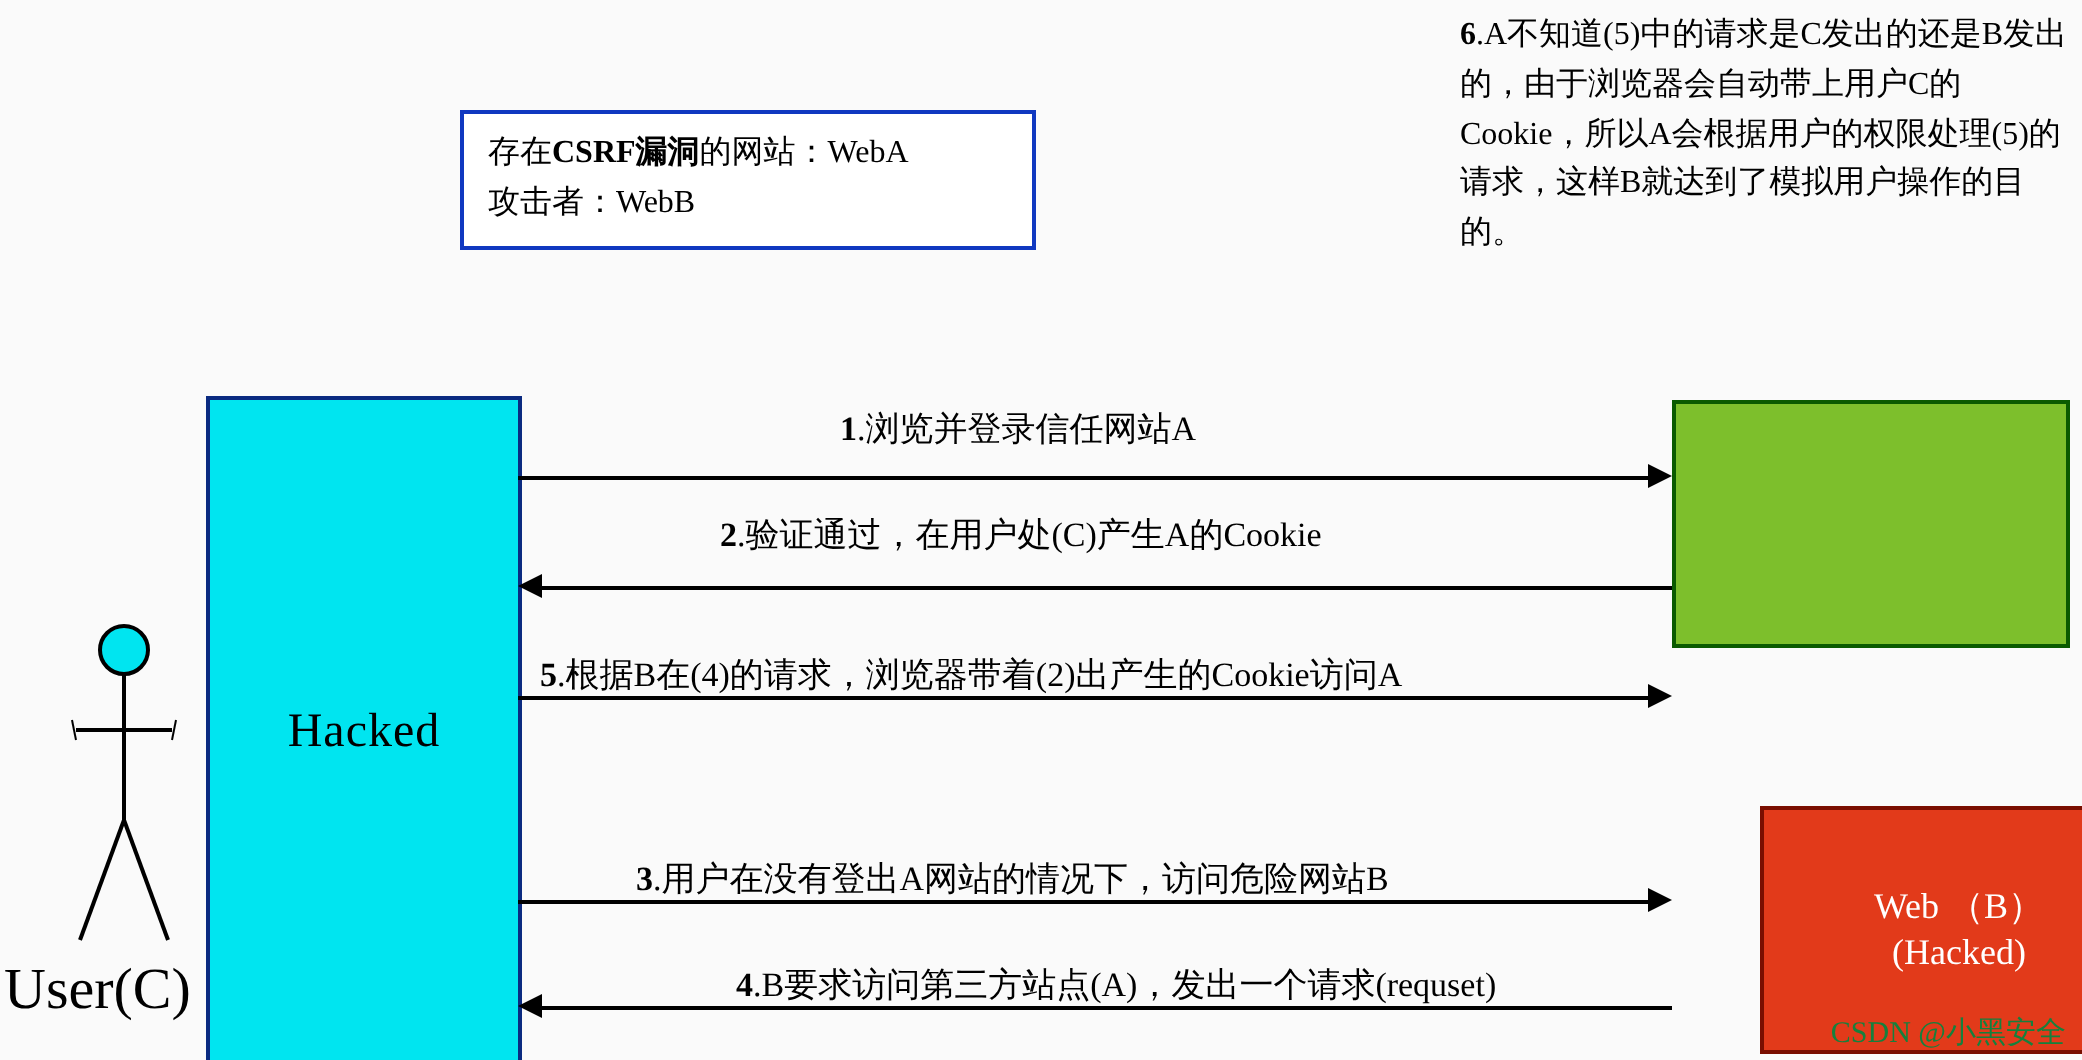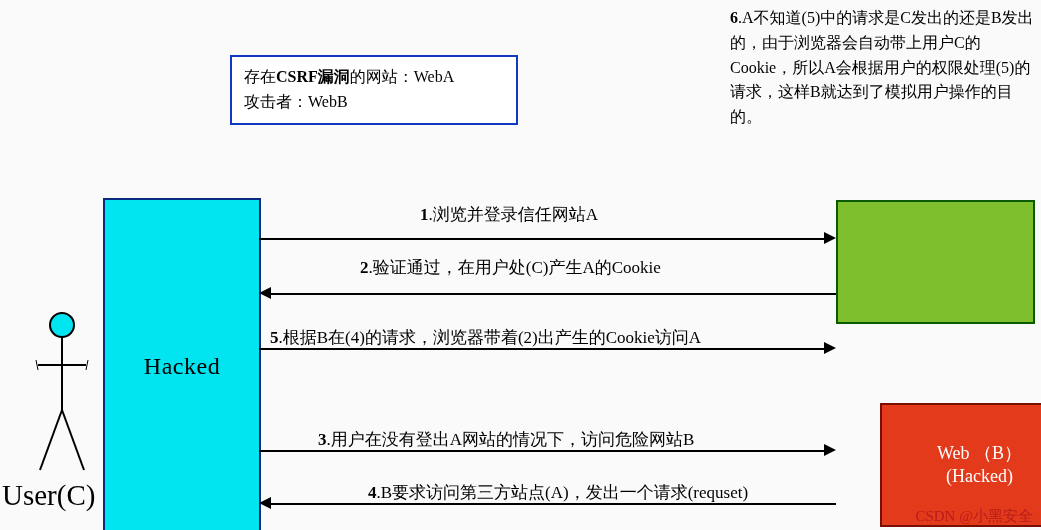--- a/index.html
+++ b/index.html
@@ -20,21 +20,21 @@
   .user-fig{left:32px;top:310px;width:60px;text-align:center;}
   .user-label{left:2px;top:479px;font-size:29px;}
   
   .flow{font-size:17px;white-space:nowrap;}
   .flow .n{font-weight:bold;}
   
   .line{height:0;border-top:2px solid #000;}
   .arrR{width:0;height:0;border-top:6px solid transparent;border-bottom:6px solid transparent;border-left:12px solid #000;}
   .arrL{width:0;height:0;border-top:6px solid transparent;border-bottom:6px solid transparent;border-right:12px solid #000;}
   
-  .wm{right:8px;bottom:4px;color:#b91c1c;font-size:15px;}
+  .wm{right:8px;bottom:4px;color:#15803d;font-size:15px;}
 </style>
 </head>
 <body>
 
 <div class="abs info-box">
   <div>
     <span>存在</span><b>CSRF漏洞</b><span>的网站：WebA</span>
   </div>
   <div>攻击者：WebB</div>
 </div>

